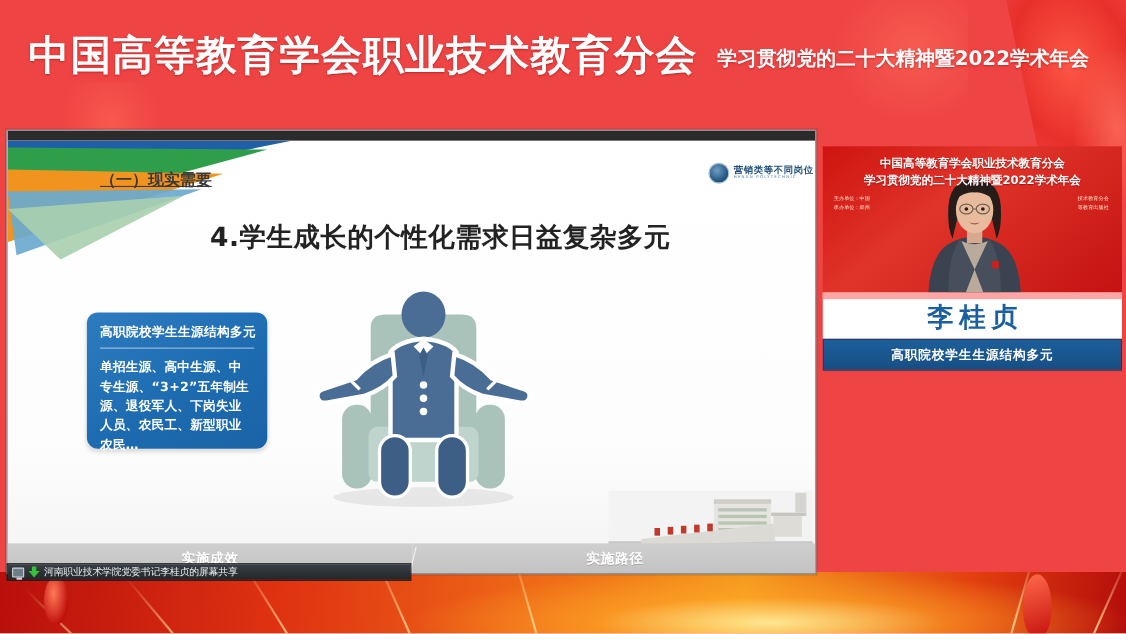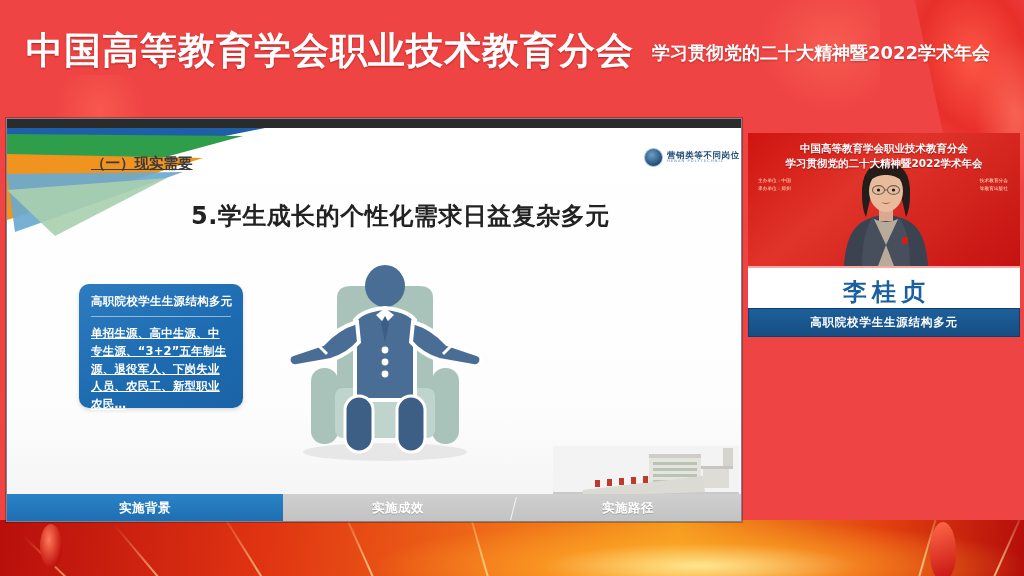--- a/index.html
+++ b/index.html
@@ -166,21 +166,20 @@
     font-size: 11.5px; font-weight: bold; text-align: center;
     padding-bottom: 7px;
     border-bottom: 1px solid rgba(255,255,255,.5);
     margin-bottom: 8px;
     white-space: nowrap;
     letter-spacing: .3px;
   }
   .callout .c-body {
     font-size: 11.5px; font-weight: bold; line-height: 1.55;
     letter-spacing: .2px;
-    text-decoration: underline;
   }
   #callout-left {
     left: 72px; top: 156px; width: 164px; height: 124px;
     background: linear-gradient(150deg, #2e7cc0 0%, #1d6bb0 55%, #1b63a6 100%);
     box-shadow: 0 2px 4px rgba(0,0,0,.14);
   }
   #callout-right {
     left: 489px; top: 164px; width: 190px; height: 124px;
     background: linear-gradient(150deg, #ef8b55 0%, #e87d46 55%, #e57a43 100%);
     box-shadow: 0 2px 4px rgba(0,0,0,.14);
@@ -296,22 +295,22 @@
   #vorg1 { top: 45px; } #vorg2 { top: 53px; }
   #vorg3 { top: 45px; } #vorg4 { top: 53px; }
 
   
   #figure { position: absolute; left: 92px; top: 24px; width: 92px; height: 109px; z-index: 2; }
 
   
   #name-plate {
     position: absolute; left: 0; top: 133px; width: 272px; height: 42px;
     background: #ffffff;
-    border-top: 2px solid #fca5a5;
-    display: flex; align-items: flex-end; justify-content: center;
+    border-top: 6px solid #fca5a5;
+    display: flex; align-items: flex-start; justify-content: center;
   }
   #name-text {
     font-size: 24px; font-weight: bold; color: #1b5fa0;
     letter-spacing: 5px; padding-left: 5px;
   }
   #role-plate {
     position: absolute; left: 0; top: 175px; width: 272px; height: 29px;
     background: linear-gradient(180deg, #1d5f9b 0%, #164e83 100%);
     border: 1px solid #0e3e6b;
     display: flex; align-items: center; justify-content: center;
@@ -355,21 +354,21 @@
 
       <svg id="ribbon-fan" viewBox="0 0 300 110">
         <polygon points="0,0 258,0 0,52" fill="#1f5fa8"></polygon>
         <polygon points="0,6 236,8 0,72" fill="#2e9e4a"></polygon>
         <polygon points="0,26 196,30 0,92" fill="#f0941f"></polygon>
         <polygon points="0,46 176,44 8,104" fill="#6aa9cf" opacity="0.92"></polygon>
         <polygon points="0,62 160,50 48,108" fill="#a8cfae" opacity="0.9"></polygon>
       </svg>
 
       <div id="slide-kicker">（一）现实需要</div>
-      <div id="slide-headline">5.学生成长的个性化需求日益复杂多元</div>
+      <div id="slide-headline">4.学生成长的个性化需求日益复杂多元</div>
 
       <div id="slide-logo">
         <div class="seal"></div>
         <div class="txt">
           <div class="cn">营销类等不同岗位</div>
           <div class="en">HENAN POLYTECHNIC</div>
         </div>
       </div>
 
       <svg id="illo" viewBox="0 0 220 218">
@@ -427,34 +426,36 @@
           <rect x="42" y="34" width="5" height="7"></rect>
           <rect x="54" y="33" width="5" height="7"></rect>
           <rect x="66" y="32" width="5" height="7"></rect>
           <rect x="78" y="31" width="5" height="7"></rect>
           <rect x="90" y="30" width="5" height="7"></rect>
         </g>
         <rect x="0" y="52" width="186" height="8" fill="#b9b9b9"></rect>
       </svg>
 
       <div id="slide-tabs">
-        <div class="slide-tab active">
-          <span>实施背景</span>
-        </div>
         <div class="slide-tab inactive">
           <span>实施成效</span>
         </div>
         <div class="slide-tab inactive">
           <span>实施路径</span>
         </div>
       </div>
 
     </div>
   </div>
 
+  <div id="share-status">
+    <div class="mon-icon"></div>
+    <div class="dl-icon"></div>
+    <div class="s-label">河南职业技术学院党委书记李桂贞的屏幕共享</div>
+  </div>
 
   <div id="speaker-panel">
 
     <div id="video-tile">
       <div id="video-overlay-l1">中国高等教育学会职业技术教育分会</div>
       <div id="video-overlay-l2">学习贯彻党的二十大精神暨2022学术年会</div>
 
       <div class="video-org" id="vorg1">主办单位：中国</div>
       <div class="video-org" id="vorg2">承办单位：郑州</div>
       <div class="video-org r" id="vorg3">技术教育分会</div>

